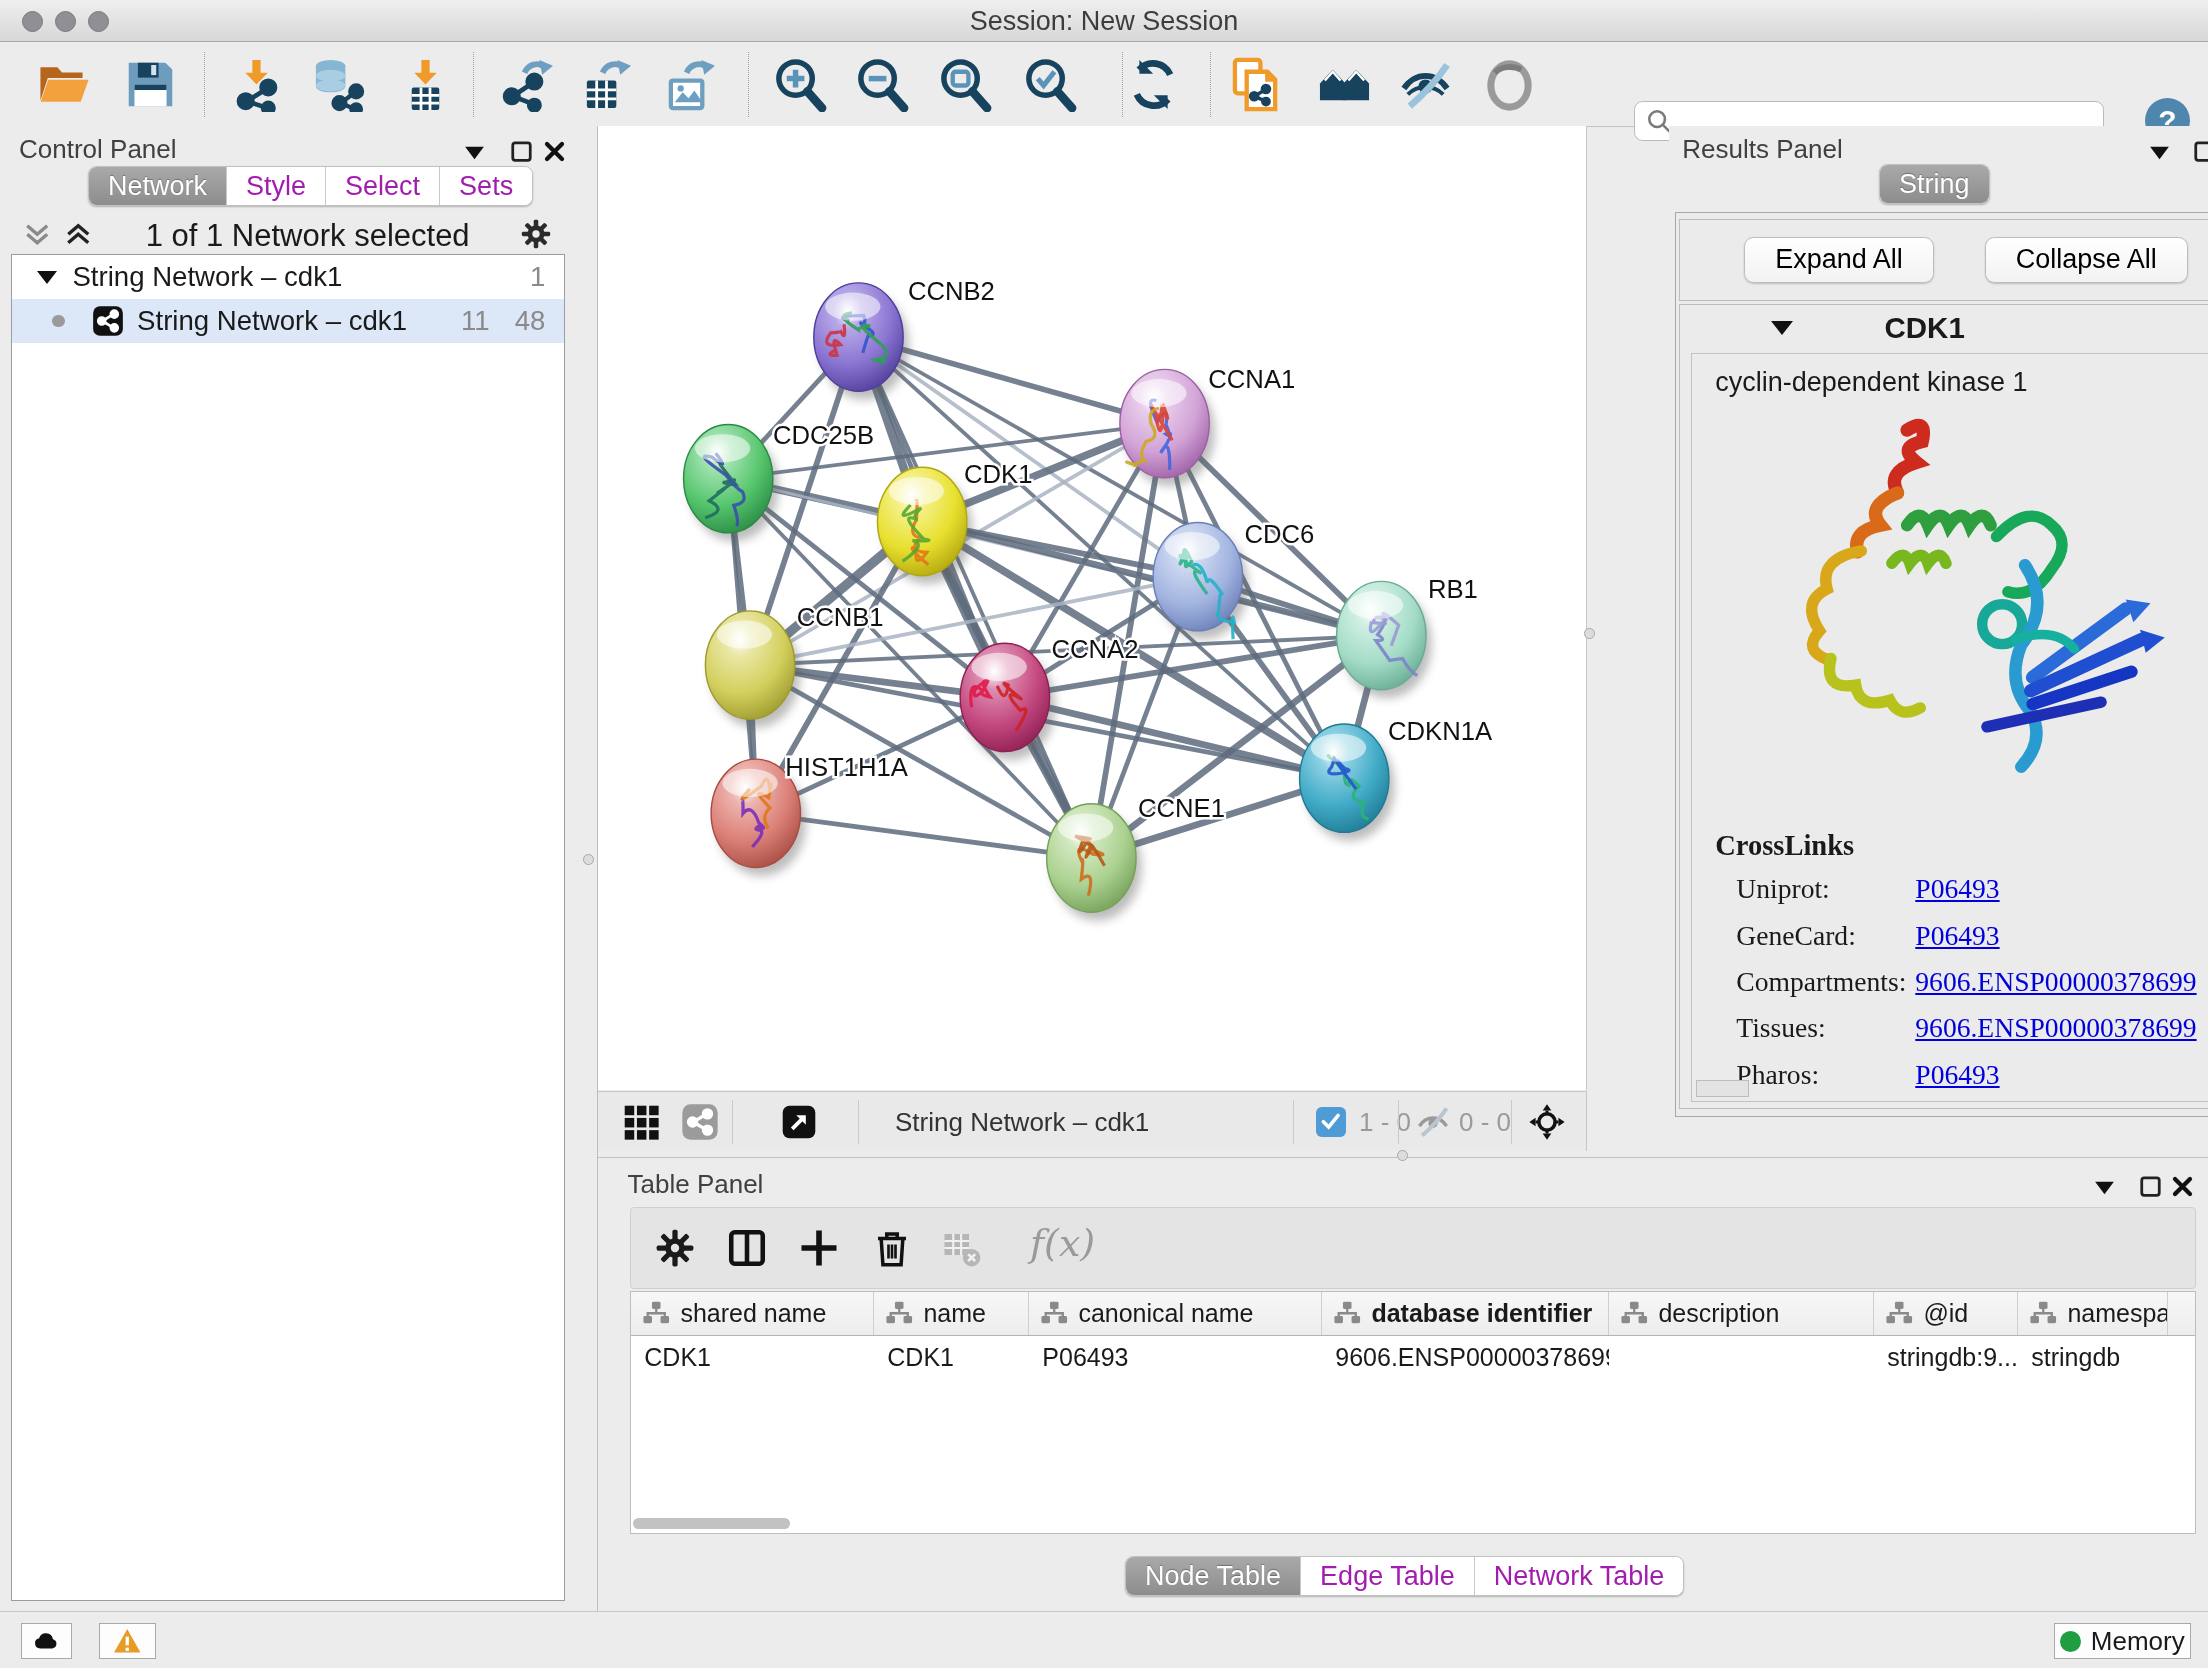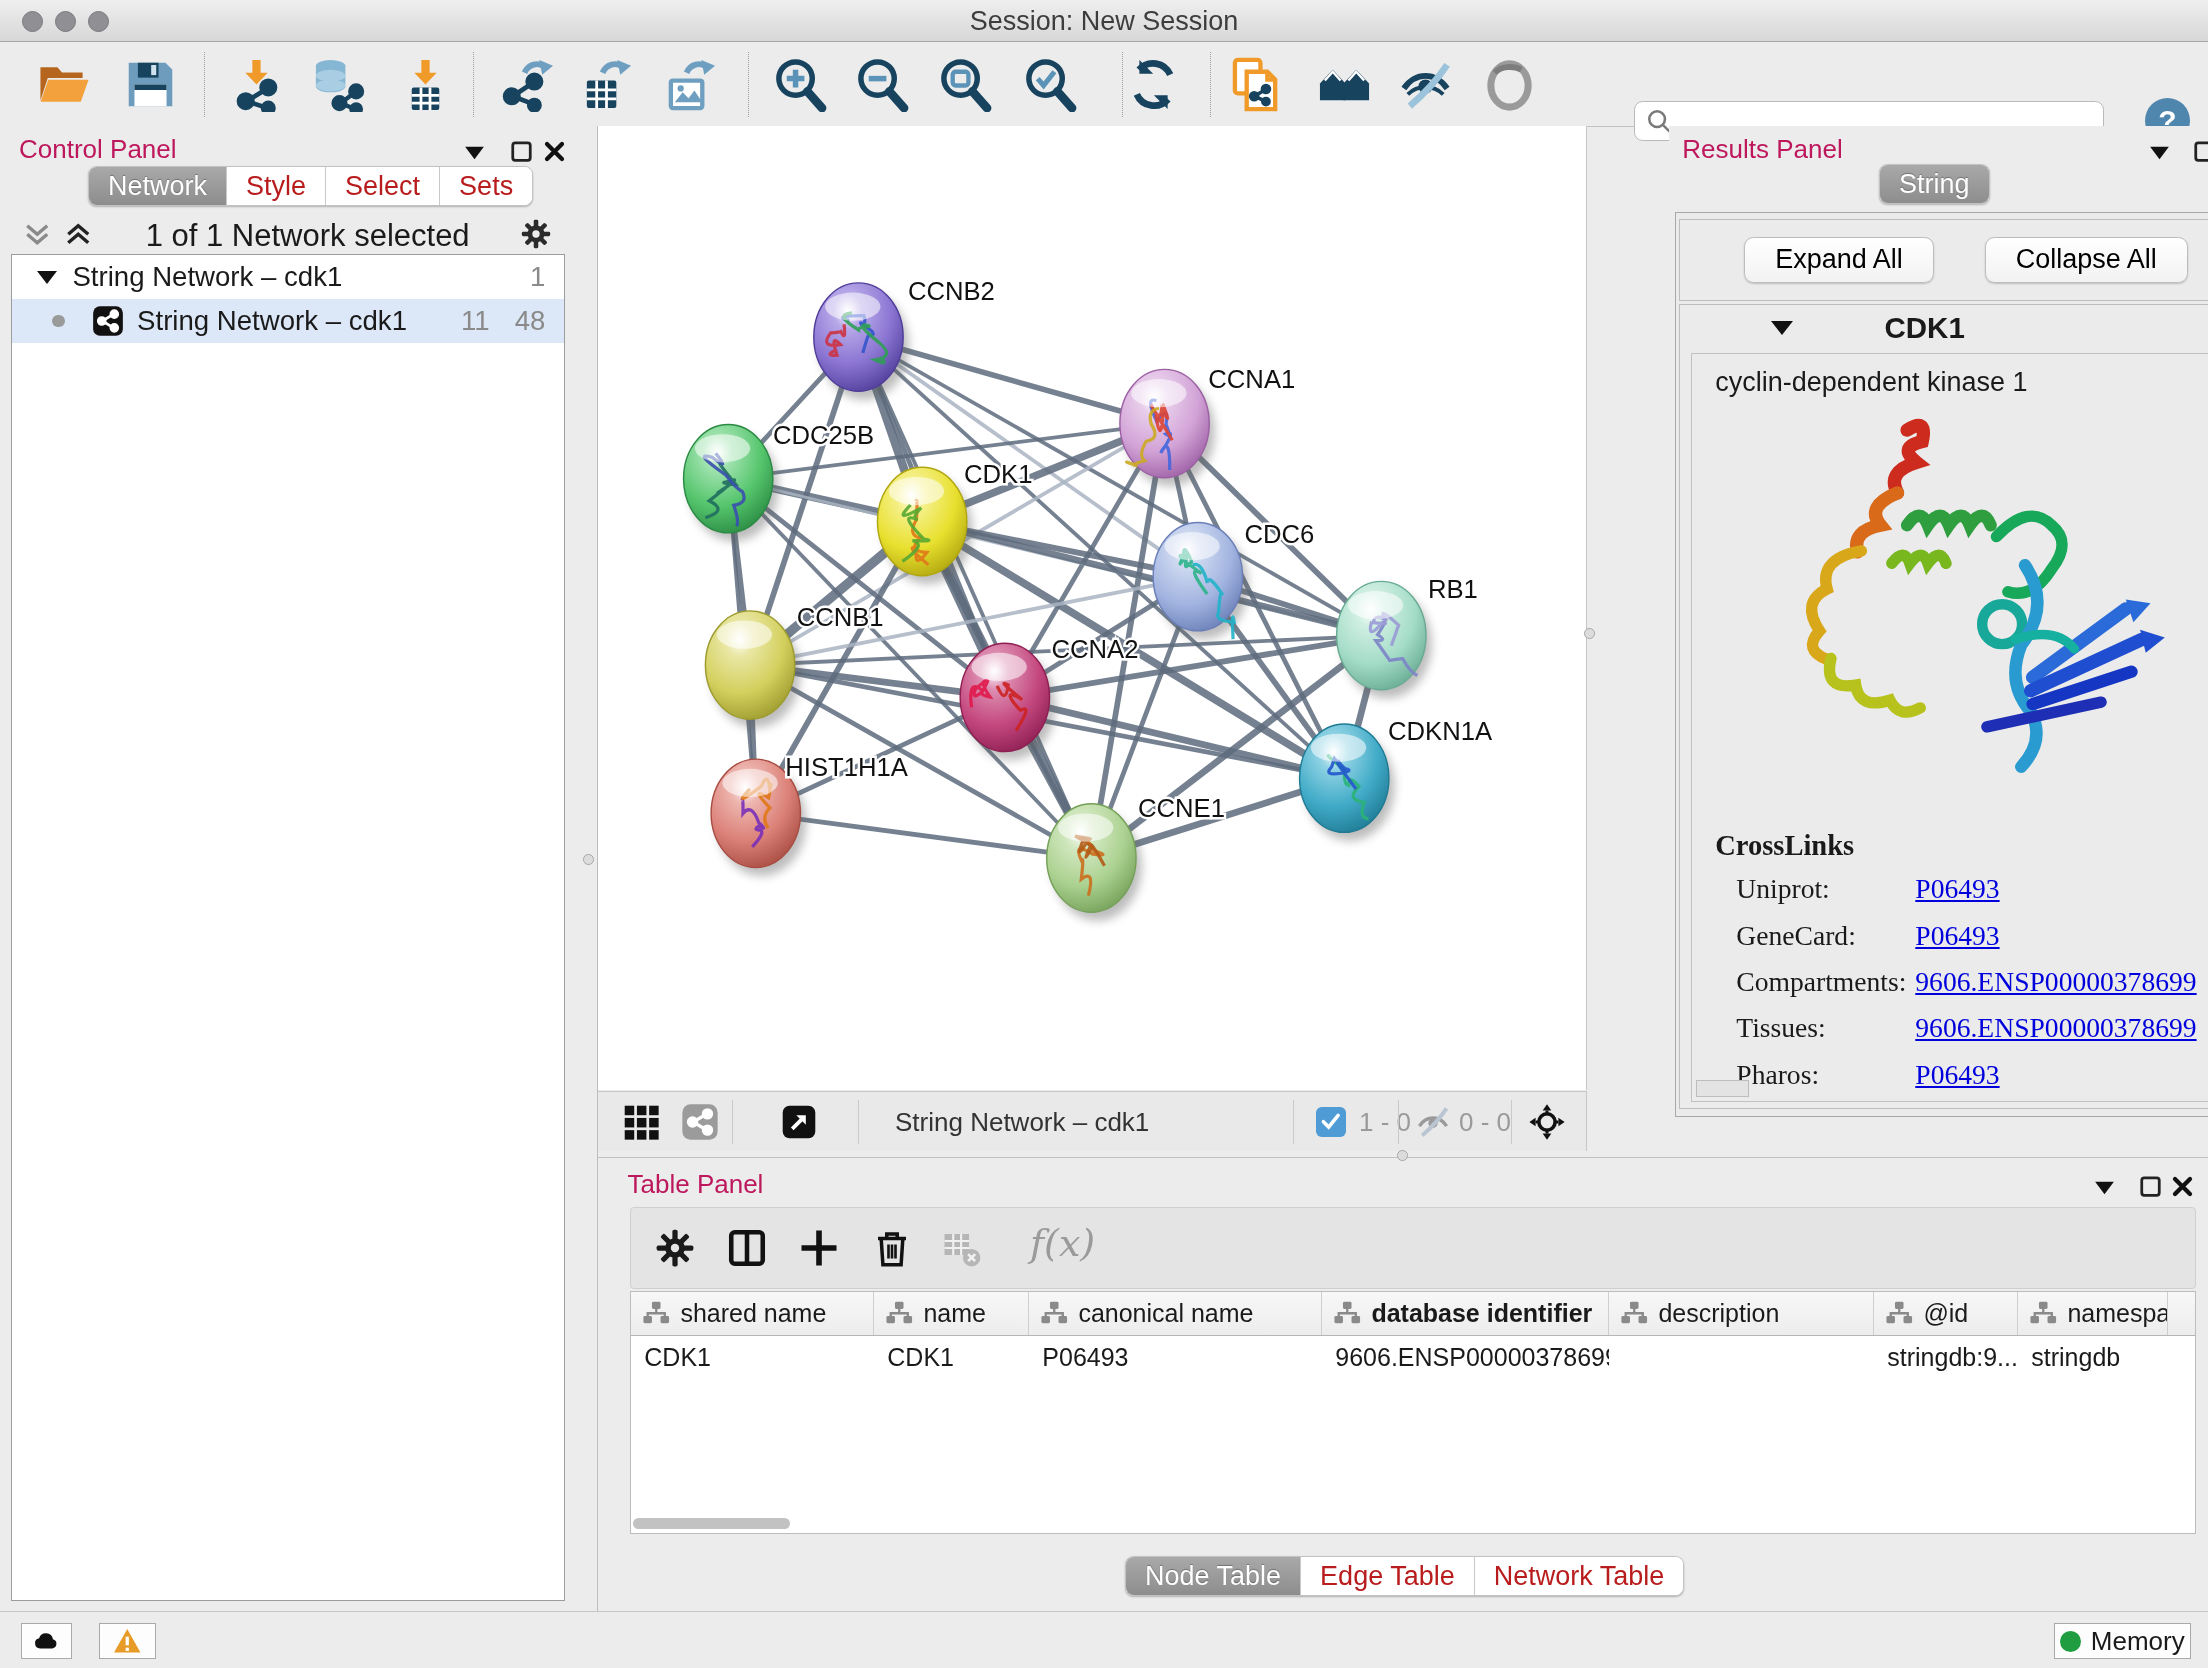--- a/index.html
+++ b/index.html
@@ -20,28 +20,28 @@
   .tbtn svg { width:55px; height:55px; }
   .tsep { position:absolute; top:9.5px; height:65px; border-left:1.9px dotted #9f9f9f; }
   #search-box { position:absolute; left:1634px; top:59px; width:470px; height:40px; background:#fff;
     border:1px solid #b9b9b9; border-radius:8.6px; display:flex; align-items:center; padding-left:9.5px; }
   #search-box svg { width:28.5px; height:28.5px; }
   #search-input { border:none; outline:none; flex:1; height:34px; font-size:25px; background:transparent; }
   #help-btn { position:absolute; left:2145px; top:56px; width:45px; height:45px; border-radius:50%;
     background:#4f86ad; color:#fff; font-size:30px; font-weight:bold; text-align:center; line-height:45px; }
 
   
-  .phead-title { font-size:26px; color:#be185d; }
+  .phead-title { font-size:26px; color:#404040; }
   .picon { position:absolute; top:0; width:32px; height:32px; display:flex; align-items:center; justify-content:center; }
   .picon svg { width:25px; height:25px; }
 
   
   .seg { display:flex; border:1px solid #c2c2c2; border-radius:8.6px; overflow:hidden; background:#fff;
     box-shadow:0 1px 1.9px rgba(0,0,0,.25); height:40px; }
-  .seg .tab { padding:0 19px; font-size:27px; line-height:38px; color:#b91c1c; background:#fff;
+  .seg .tab { padding:0 19px; font-size:27px; line-height:38px; color:#a21caf; background:#fff;
     border-left:1px solid #c9c9c9; white-space:nowrap; }
   .seg .tab:first-child { border-left:none; }
   .seg .tab.active { background:linear-gradient(#a9a9a9,#8d8d8d); color:#fff; text-shadow:0 -1px 1px rgba(0,0,0,.3); }
 
   
   #control-panel { left:0; top:126px; width:598px; height:1485px; border-right:1px solid #bdbdbd; background:#ececec; }
   #cp-tabs { position:absolute; left:88px; top:40px; }
   #cp-sub { position:absolute; left:13.3px; top:89px; width:557px; height:42px; display:flex; align-items:center; }
   #cp-sub .chev { width:32px; height:32px; margin-left:9.5px; }
   #cp-sub .chev svg { width:28.5px; height:28.5px; }

